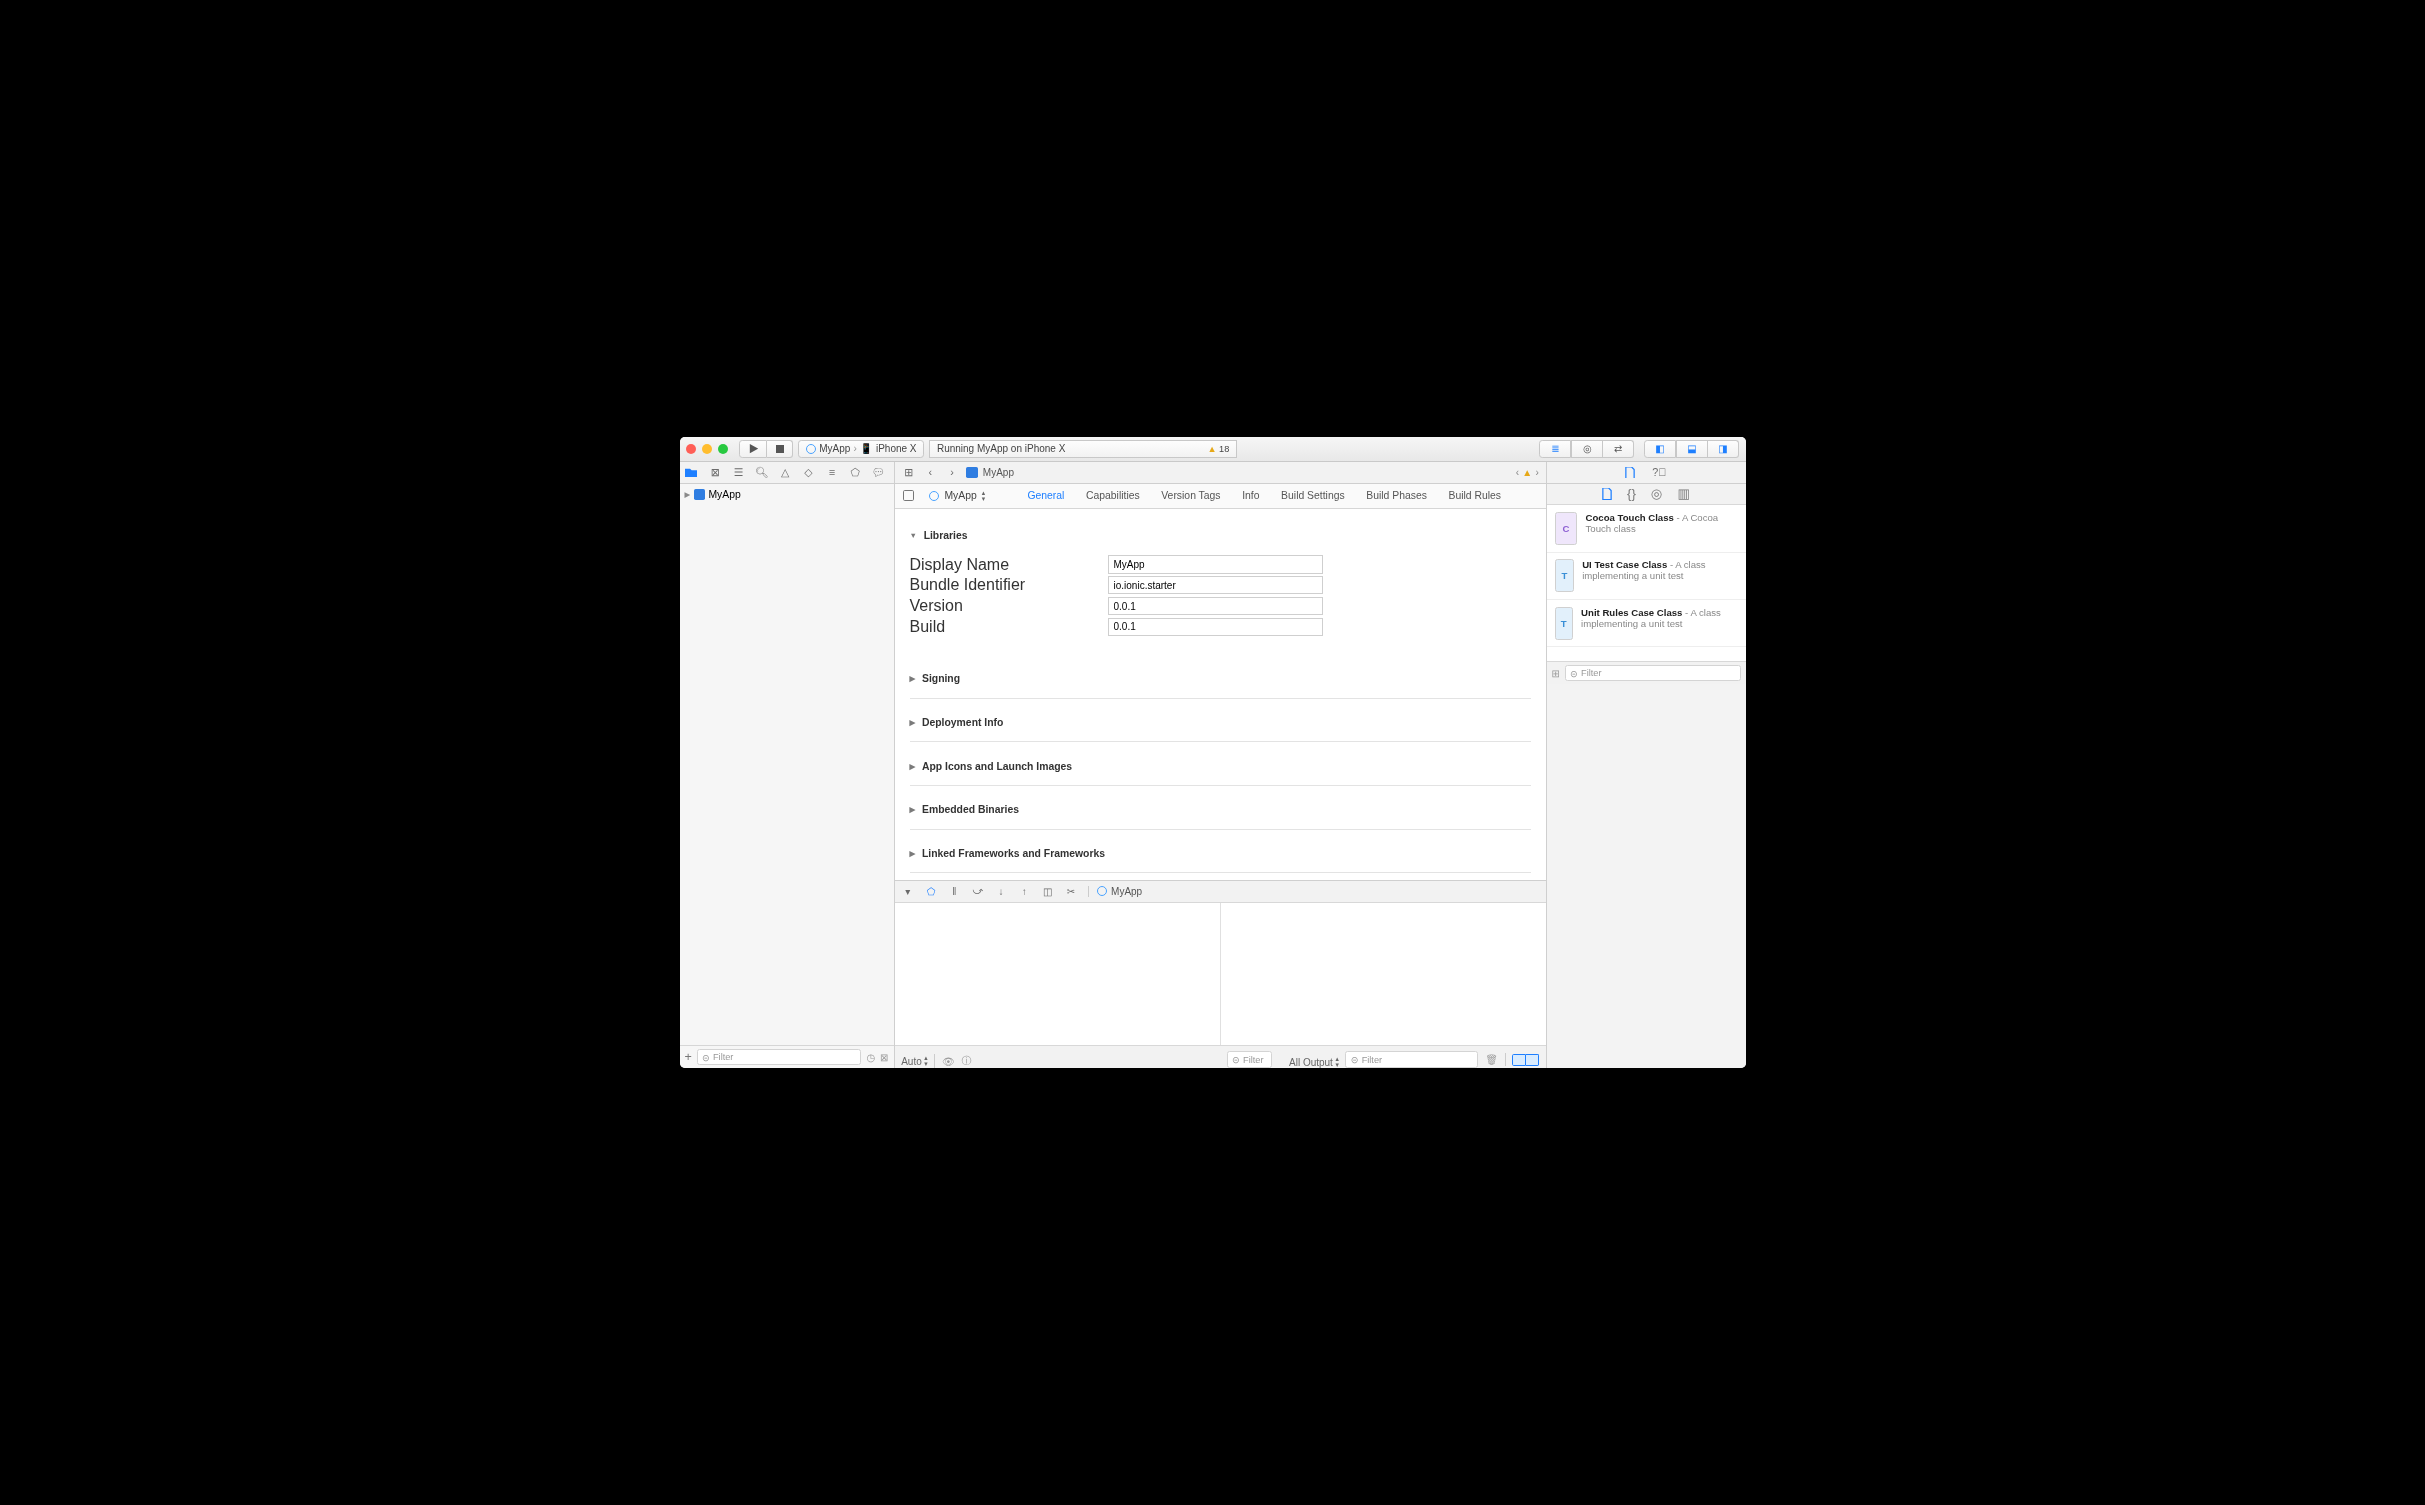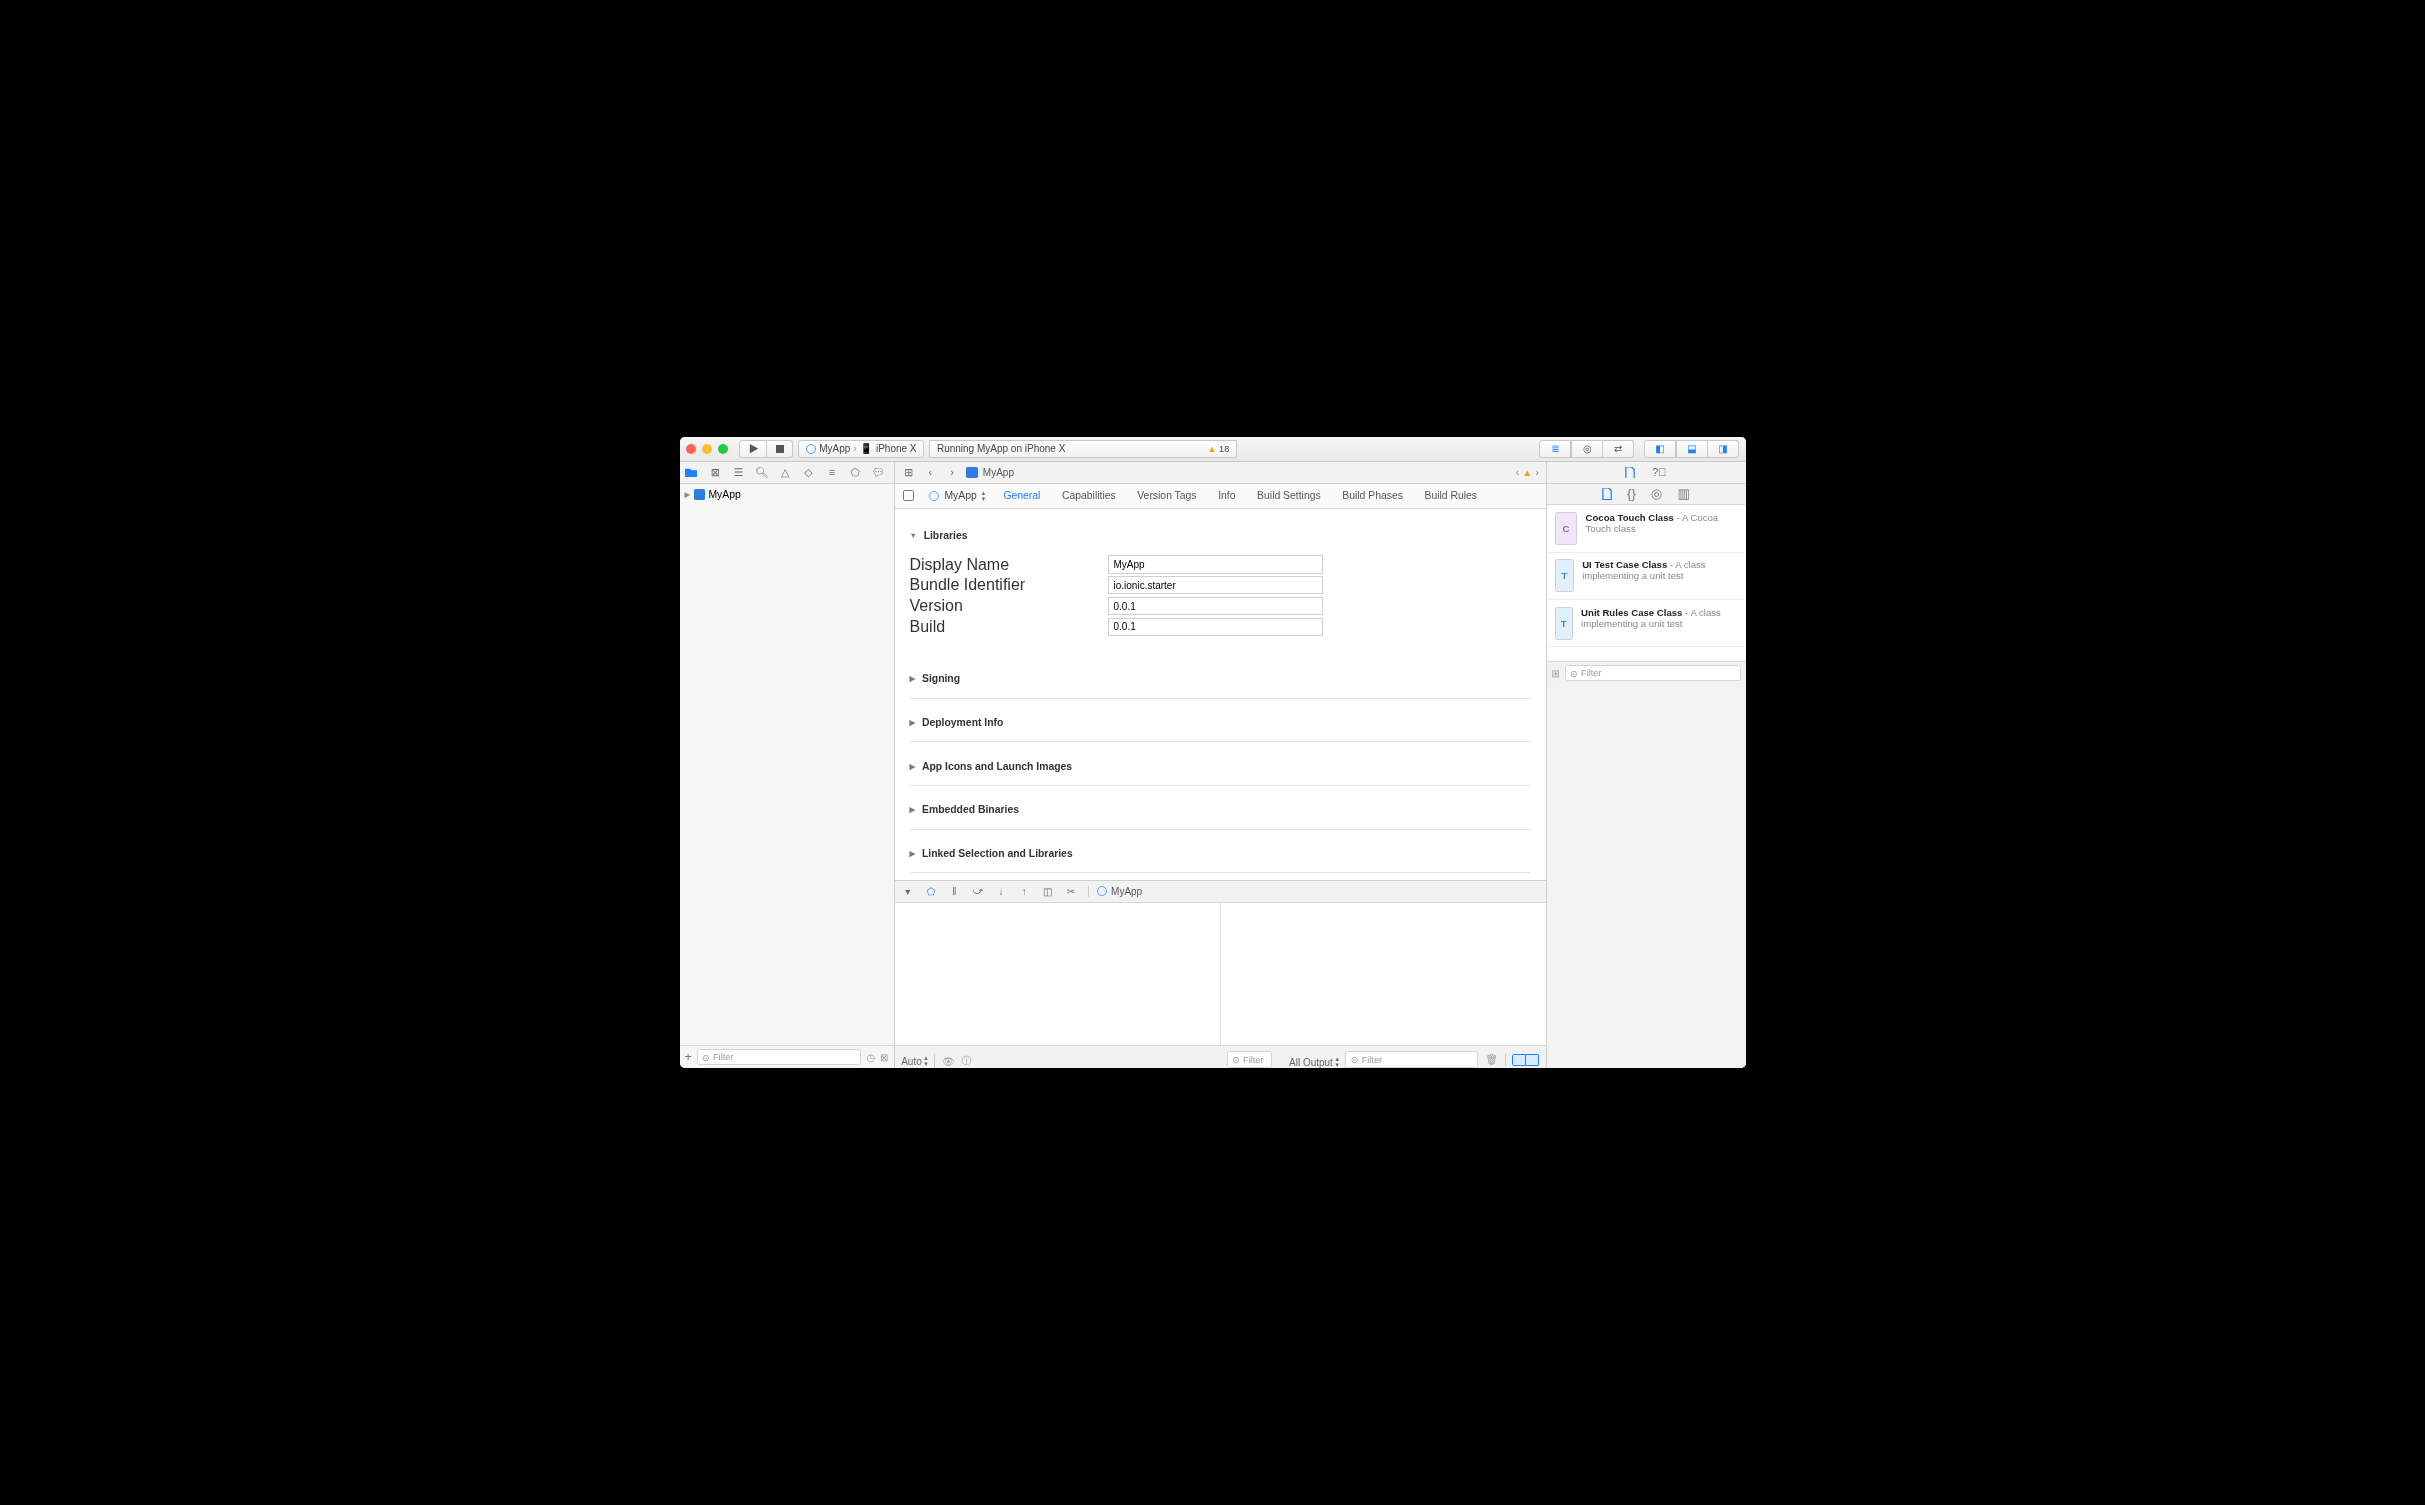--- a/index.html
+++ b/index.html
@@ -47,21 +47,21 @@
 .filterfield{flex:1; height:16.6px; border:0.8px solid #d4d4d4; border-radius:2.5px; background:#fff; display:flex; align-items:center; padding:0 4.2px; font-size:9.2px; color:#999;}
 .filterfield .ic{margin-right:3.3px;}
 .plus{color:#777; font-size:12.5px;}
 .smallico{color:#9a9a9a; font-size:10px;}
 
 
 .center{flex:1; display:flex; flex-direction:column; min-width:0;}
 .edtabs{height:25px; border-bottom:0.8px solid #d6d6d6; background:#fafafa; display:flex; align-items:center; padding:0 8.3px; gap:15px; font-size:10.4px;}
 .edtabs .targetsel{display:flex; align-items:center; gap:5px; color:#444;}
 .edtabs .tab{color:#555; padding:0 3.3px;}
-.edtabs .tab.active{color:#1e7fff;}
+.edtabs .tab.active{color:#1e7fff;margin-left:24px;}
 .square-ico{width:11.6px;height:11.6px;border:1.2px solid #777;border-radius:1.7px;}
 .targetring{width:10px;height:10px;border-radius:50%;border:1.2px solid #4aa3ff;display:inline-block;}
 
 .editor-body{flex:1; overflow:auto; background:#fff; padding:8.3px 15px 16.6px;}
 .section{padding:8.3px 0;}
 .section.bordered { border-bottom:0.8px solid #e3e3e3; margin-top:5px;}
 .sec-head{display:flex; align-items:center; gap:6.7px; font-size:10.4px; font-weight:600; color:#333; padding:5px 0;}
 .sec-head .tri{font-size:7.5px; color:#7a7a7a;}
 .form{padding:6.7px 0 8.3px;}
 .frow{display:flex; align-items:center; margin:2.5px 0;}
@@ -288,21 +288,21 @@
         </div>
         <div class="section bordered">
           <div class="sec-head">
             <span class="tri">▶</span>
             <span>Embedded Binaries</span>
           </div>
         </div>
         <div class="section bordered">
           <div class="sec-head">
             <span class="tri">▶</span>
-            <span>Linked Selection and Libraries</span>
+            <span>Linked Frameworks and Frameworks</span>
           </div>
         </div>
       </div>
 
       <div class="debug">
         <div class="debug-bar">
           <span class="db-ico">▾</span>
           <span class="db-ico blue">⬠</span>
           <span class="db-ico">‖</span>
           <span class="db-ico">⤻</span>

